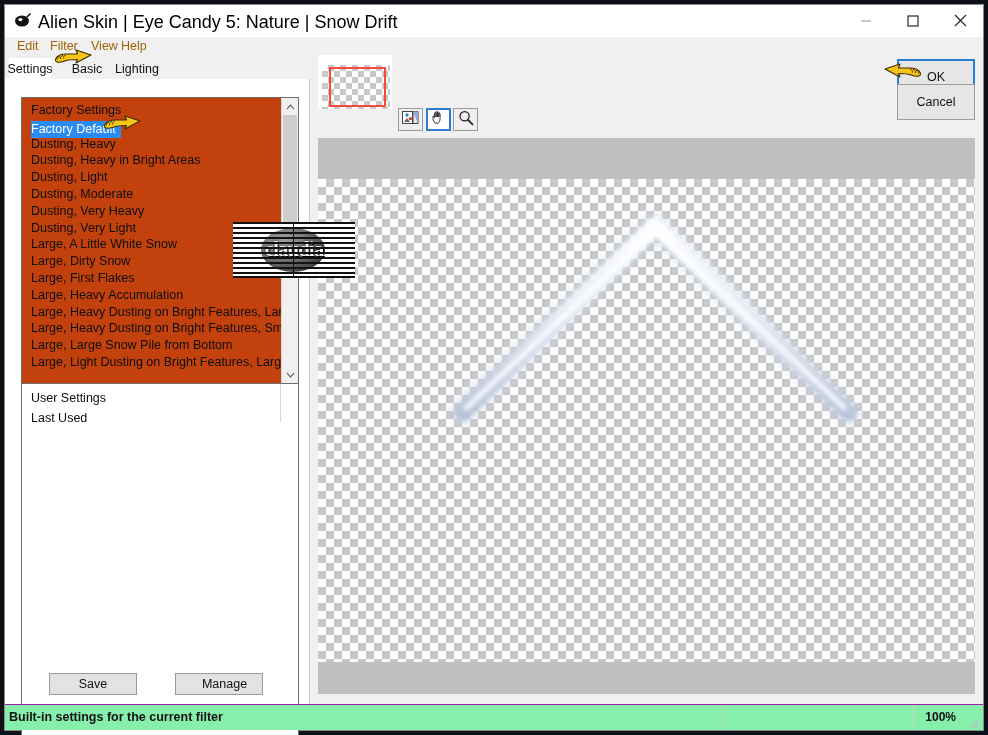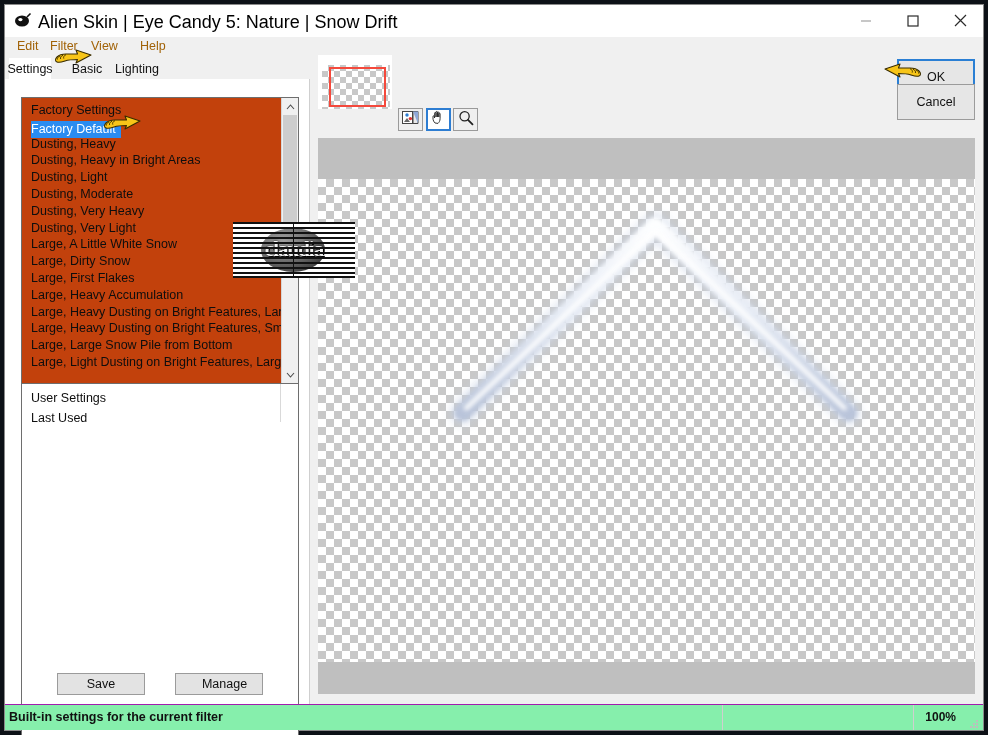--- a/index.html
+++ b/index.html
@@ -123,21 +123,21 @@
     position:absolute;right:17px;top:0;width:1px;height:38px;background:#d9d9d9;
   }
 
   .panel-btn{
     position:absolute;height:22px;width:88px;
     background:#e3e3e3;border:1px solid #9b9b9b;
     font-size:12.5px;color:#111;
     display:flex;align-items:center;justify-content:center;
     box-sizing:border-box;
   }
-  .btn-save{left:52px;top:594px;}
+  .btn-save{left:44px;top:594px;}
   .btn-manage{left:170px;top:594px;padding-left:11px;}
 
   
   .rightside{
     position:absolute;left:305px;top:32px;right:0;bottom:34px;
     background:#f0f0f0;
   }
   .navbox{
     position:absolute;left:8px;top:18px;width:74px;height:54px;
     background:#ffffff;border:none;
@@ -294,21 +294,21 @@
               <path d="M1 1 L12 12 M12 1 L1 12" stroke="#2b2b2b" stroke-width="1.2"></path>
             </svg>
         </span>
       </div>
     </div>
 
     <div class="menubar">
       <span class="menu-item" style="left:8px;">Edit</span>
       <span class="menu-item" style="left:41px;">Filter</span>
       <span class="menu-item" style="left:82px;">View</span>
-      <span class="menu-item" style="left:131px;">Help</span>
+      <span class="menu-item" style="left:112px;">Help</span>
     </div>
 
     <div class="tabstrip">
       <div class="tab active" style="left:4px;width:42px;">Settings</div>
       <div class="tab" style="left:60px;width:44px;">Basic</div>
       <div class="tab" style="left:104px;width:56px;">Lighting</div>
     </div>
 
     <div class="leftpanel">
 

